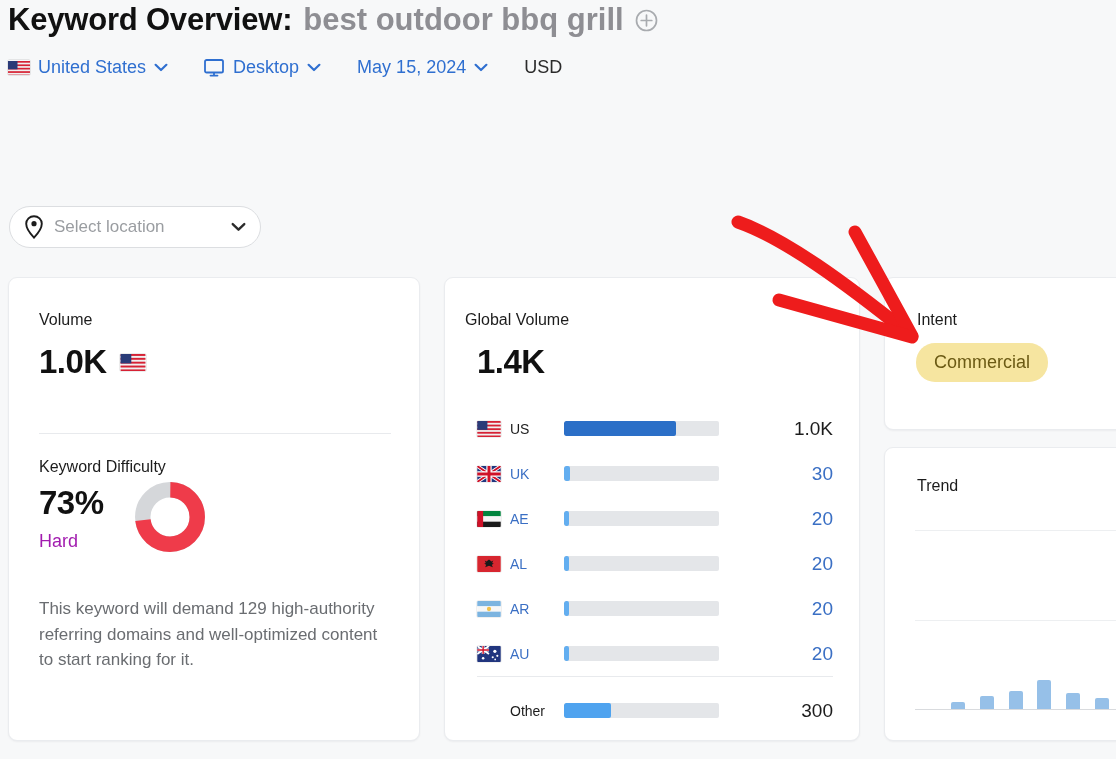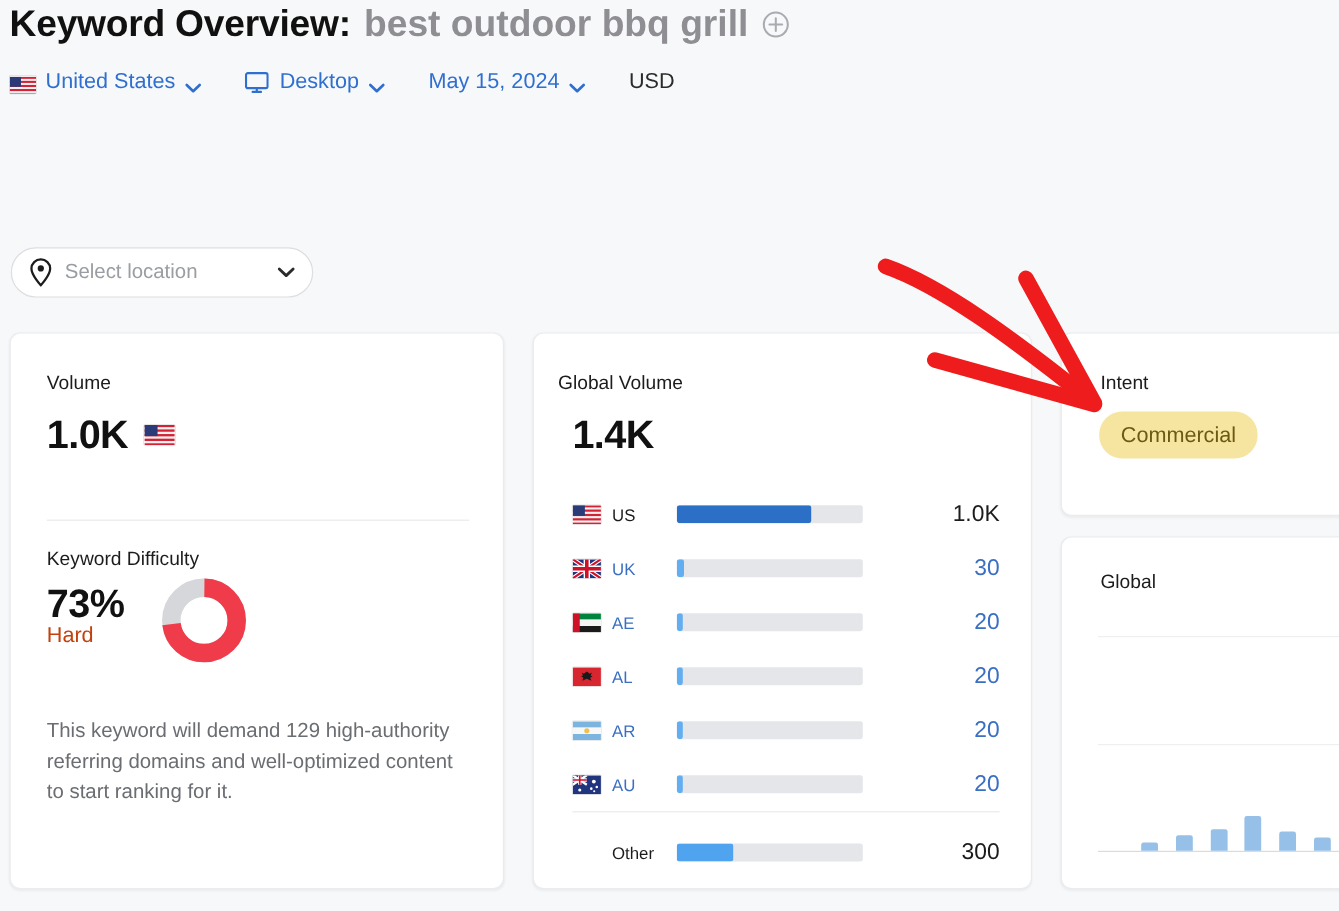--- a/index.html
+++ b/index.html
@@ -31,21 +31,21 @@
     width:23px;height:23px;
   }
   .plus-icon svg{display:block;}
 
   
   .filters{
     position:absolute;left:8px;top:57px;
     display:flex;align-items:center;
   }
   .filter{
-    display:flex;align-items:flex-end;
+    display:flex;align-items:center;
     font-size:18px;color:#2f6fd0;font-weight:400;
     margin-right:36px;white-space:nowrap;
   }
   .filter.plain{color:#2b2b2b;margin-right:0;}
   .flag{
     display:inline-block;width:22px;height:15px;margin-right:8px;
     border-radius:1px;position:relative;overflow:hidden;flex:none;
     box-shadow:0 0 0 .5px rgba(0,0,0,.15);
   }
   .chev{margin-left:8px;display:inline-block;}
@@ -105,21 +105,21 @@
   
   .vol-label{position:absolute;left:30px;top:33px;}
   .vol-row{position:absolute;left:30px;top:65px;display:flex;align-items:center;}
   .vol-row .flag{width:26px;height:17px;margin-left:13px;margin-right:0;}
   .divider{
     position:absolute;left:30px;top:155px;width:352px;height:1px;background:#e8eaed;
   }
   .kd-label{position:absolute;left:30px;top:180px;}
   .kd-row{position:absolute;left:30px;top:208px;display:flex;align-items:flex-start;}
   .kd-num{font-size:33px;font-weight:bold;color:#111;letter-spacing:-.5px;line-height:1;}
-  .kd-hard{font-size:18px;color:#c2410c;}
+  .kd-hard{font-size:18px;color:#a21caf;margin-top:12px;}
   .donut{position:absolute;left:125px;top:203px;width:72px;height:72px;}
   .kd-desc{
     position:absolute;left:30px;top:318px;width:352px;
     font-size:17px;line-height:1.5;color:#6a6d71;
   }
 
   
   .gv-label{position:absolute;left:20px;top:33px;}
   .gv-num{position:absolute;left:32px;top:65px;}
   .gv-rows{position:absolute;left:32px;top:128px;width:356px;}
@@ -404,21 +404,21 @@
         </div>
       </div>
   </div>
 
   <div class="card" id="card-intent">
     <div class="card-label intent-label">Intent</div>
     <div class="intent-badge">Commercial</div>
   </div>
 
   <div class="card" id="card-trend">
-    <div class="card-label trend-label">Global</div>
+    <div class="card-label trend-label">Trend</div>
     <div class="trend-chart" id="trend-chart">
         <div class="gridline" style="top: 0px;"></div>
         <div class="gridline" style="top: 90px;"></div>
         <div class="baseline"></div>
         <div class="tbar" style="width: 14px; left: 36.125px; height: 7.2px; background: rgb(150, 192, 232);"></div>
         <div class="tbar" style="width: 14px; left: 64.875px; height: 12.6px; background: rgb(150, 192, 232);"></div>
         <div class="tbar" style="width: 14px; left: 93.625px; height: 18px; background: rgb(150, 192, 232);"></div>
         <div class="tbar" style="width: 14px; left: 122.375px; height: 28.8px; background: rgb(150, 192, 232);"></div>
         <div class="tbar" style="width: 14px; left: 151.125px; height: 16.2px; background: rgb(150, 192, 232);"></div>
         <div class="tbar" style="width: 14px; left: 179.875px; height: 10.8px; background: rgb(150, 192, 232);"></div>

